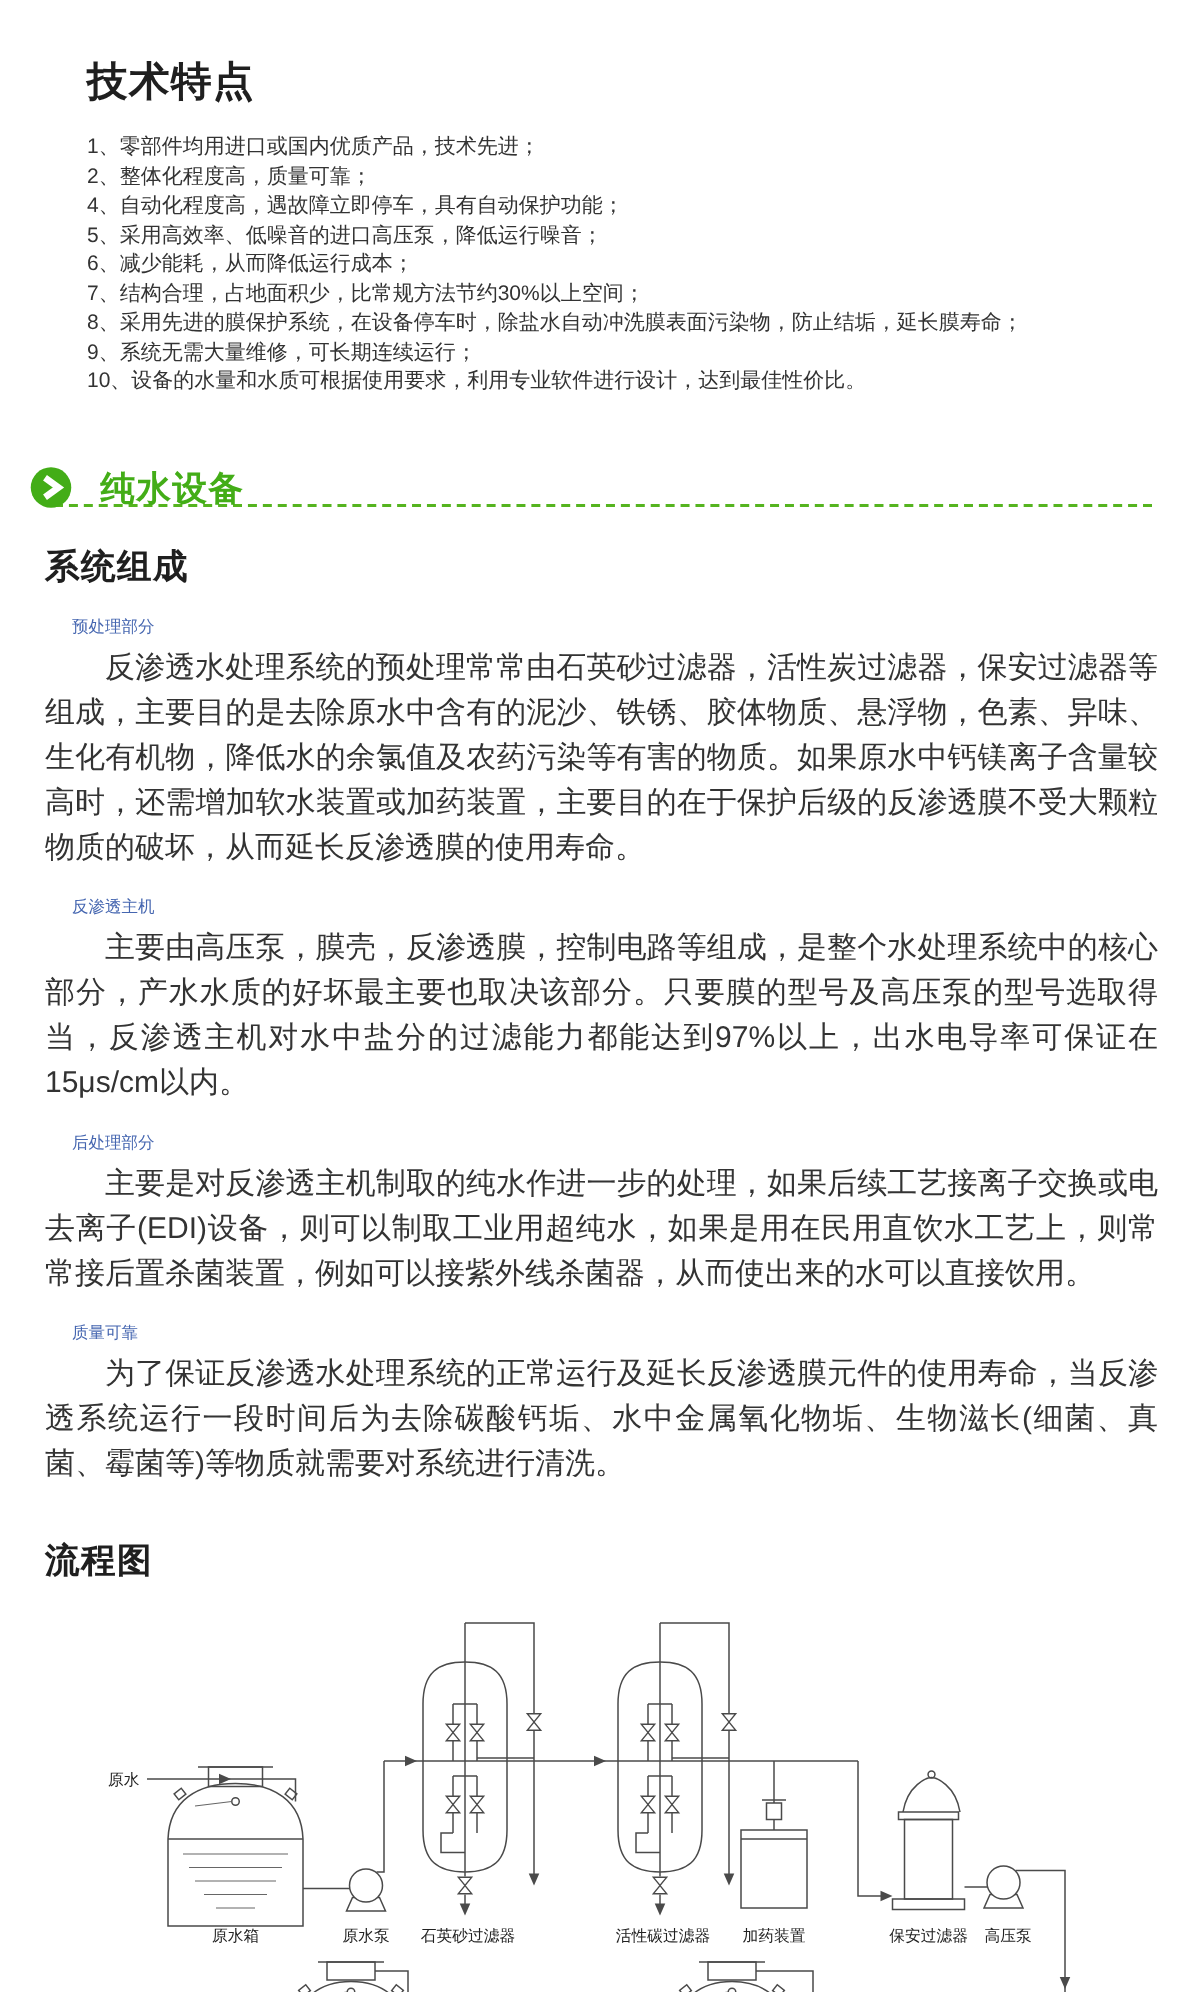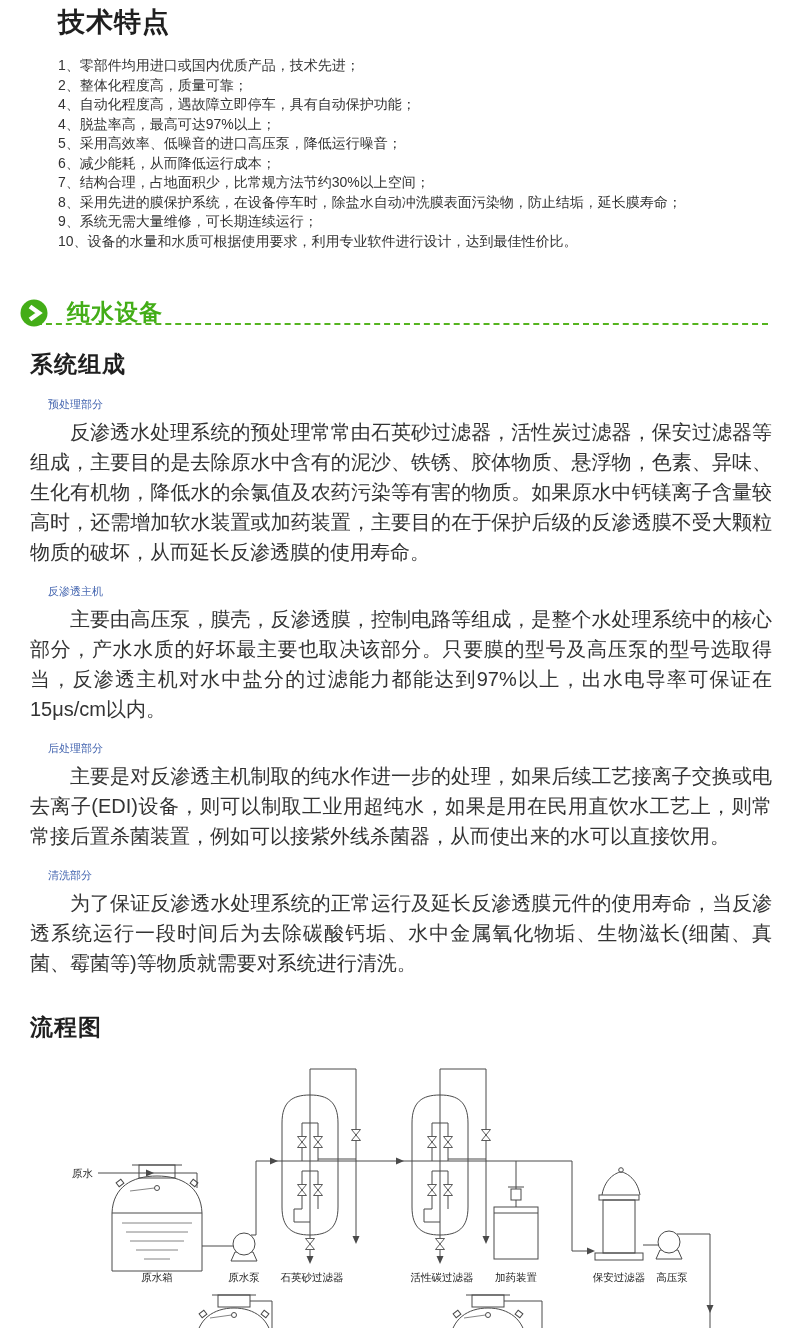--- a/index.html
+++ b/index.html
@@ -1,18 +1,18 @@
 <!DOCTYPE html>
 <html><head>
 <meta charset="utf-8">
 <style>
   html,body{margin:0;padding:0;background:#ffffff;}
   body{width:790px;font-family:"Liberation Sans",sans-serif;color:#333;}
 
-  .h1{font-size:27px;font-weight:600;color:#1f1f1f;margin:4px 20px 16px 58px;letter-spacing:1px;}
+  .h1{font-size:27px;font-weight:600;color:#1f1f1f;margin:36px 20px 16px 58px;letter-spacing:1px;}
   .features{margin:0 20px 0 58px;padding:0;list-style:none;font-size:14px;line-height:19.5px;color:#333;}
 
   .sec-head{display:flex;align-items:center;margin:46px 20px 0 20px;}
   .sec-icon{width:28px;height:28px;flex:0 0 28px;}
   .sec-title{font-size:23px;font-weight:700;color:#43ad17;margin-left:19px;letter-spacing:1px;}
   .dash{height:0;border-bottom:2px dashed #55b41f;margin:-5px 22px 0 36px;}
 
   .h2{font-size:23px;font-weight:600;color:#1f1f1f;margin:24px 18px 8px 30px;letter-spacing:1px;}
   .h2.flow{margin-top:34px;}
   .sub-head{font-size:11px;color:#4566b0;margin:17px 18px 5px 48px;}
@@ -30,21 +30,20 @@
 </style>
 </head>
 <body>
 
 <div>
   <div class="h1">技术特点</div>
   <ul class="features">
     <li>1、零部件均用进口或国内优质产品，技术先进；</li>
     <li>2、整体化程度高，质量可靠；</li>
     <li>4、自动化程度高，遇故障立即停车，具有自动保护功能；</li>
-    <li>4、脱盐率高，最高可达97%以上；</li>
     <li>5、采用高效率、低噪音的进口高压泵，降低运行噪音；</li>
     <li>6、减少能耗，从而降低运行成本；</li>
     <li>7、结构合理，占地面积少，比常规方法节约30%以上空间；</li>
     <li>8、采用先进的膜保护系统，在设备停车时，除盐水自动冲洗膜表面污染物，防止结垢，延长膜寿命；</li>
     <li>9、系统无需大量维修，可长期连续运行；</li>
     <li>10、设备的水量和水质可根据使用要求，利用专业软件进行设计，达到最佳性价比。</li>
   </ul>
 </div>
 
 <div class="sec-head">
@@ -61,21 +60,21 @@
 
   <div class="sub-head">预处理部分</div>
   <p class="para">反渗透水处理系统的预处理常常由石英砂过滤器，活性炭过滤器，保安过滤器等组成，主要目的是去除原水中含有的泥沙、铁锈、胶体物质、悬浮物，色素、异味、生化有机物，降低水的余氯值及农药污染等有害的物质。如果原水中钙镁离子含量较高时，还需增加软水装置或加药装置，主要目的在于保护后级的反渗透膜不受大颗粒物质的破坏，从而延长反渗透膜的使用寿命。</p>
 
   <div class="sub-head">反渗透主机</div>
   <p class="para">主要由高压泵，膜壳，反渗透膜，控制电路等组成，是整个水处理系统中的核心部分，产水水质的好坏最主要也取决该部分。只要膜的型号及高压泵的型号选取得当，反渗透主机对水中盐分的过滤能力都能达到97%以上，出水电导率可保证在15μs/cm以内。</p>
 
   <div class="sub-head">后处理部分</div>
   <p class="para">主要是对反渗透主机制取的纯水作进一步的处理，如果后续工艺接离子交换或电去离子(EDI)设备，则可以制取工业用超纯水，如果是用在民用直饮水工艺上，则常常接后置杀菌装置，例如可以接紫外线杀菌器，从而使出来的水可以直接饮用。</p>
 
-  <div class="sub-head">清洗部分</div>
+  <div class="sub-head">质量可靠</div>
   <p class="para">为了保证反渗透水处理系统的正常运行及延长反渗透膜元件的使用寿命，当反渗透系统运行一段时间后为去除碳酸钙垢、水中金属氧化物垢、生物滋长(细菌、真菌、霉菌等)等物质就需要对系统进行清洗。</p>
 </div>
 
 <div class="h2 flow">流程图</div>
 
 <div class="diagram">
 <svg width="690" height="362" viewBox="0 0 690 362">
   <defs>
     <path id="arrD" class="arr" d="M0,0 L-3.5,-8 L3.5,-8 Z"></path>
     <path id="arrL" class="arr" d="M0,0 L8,-3.5 L8,3.5 Z"></path>

